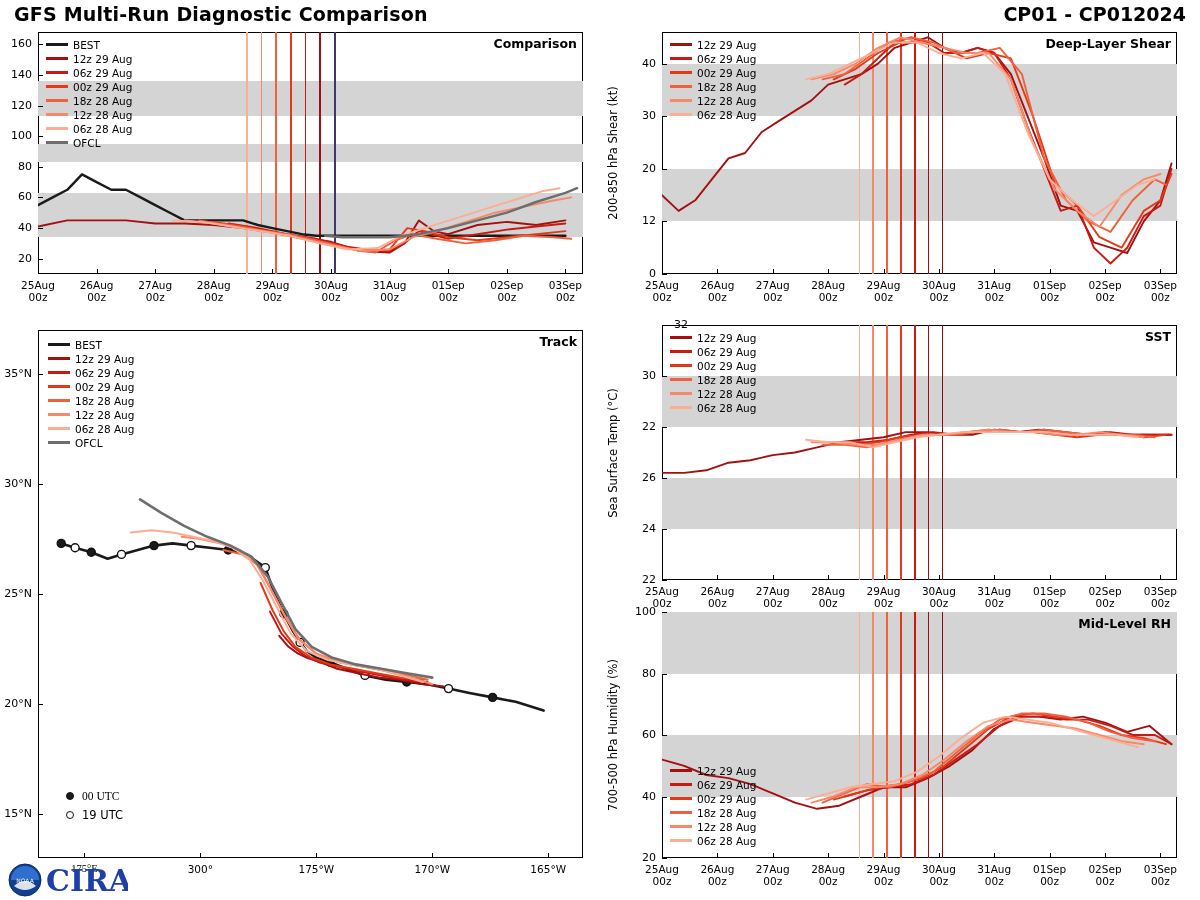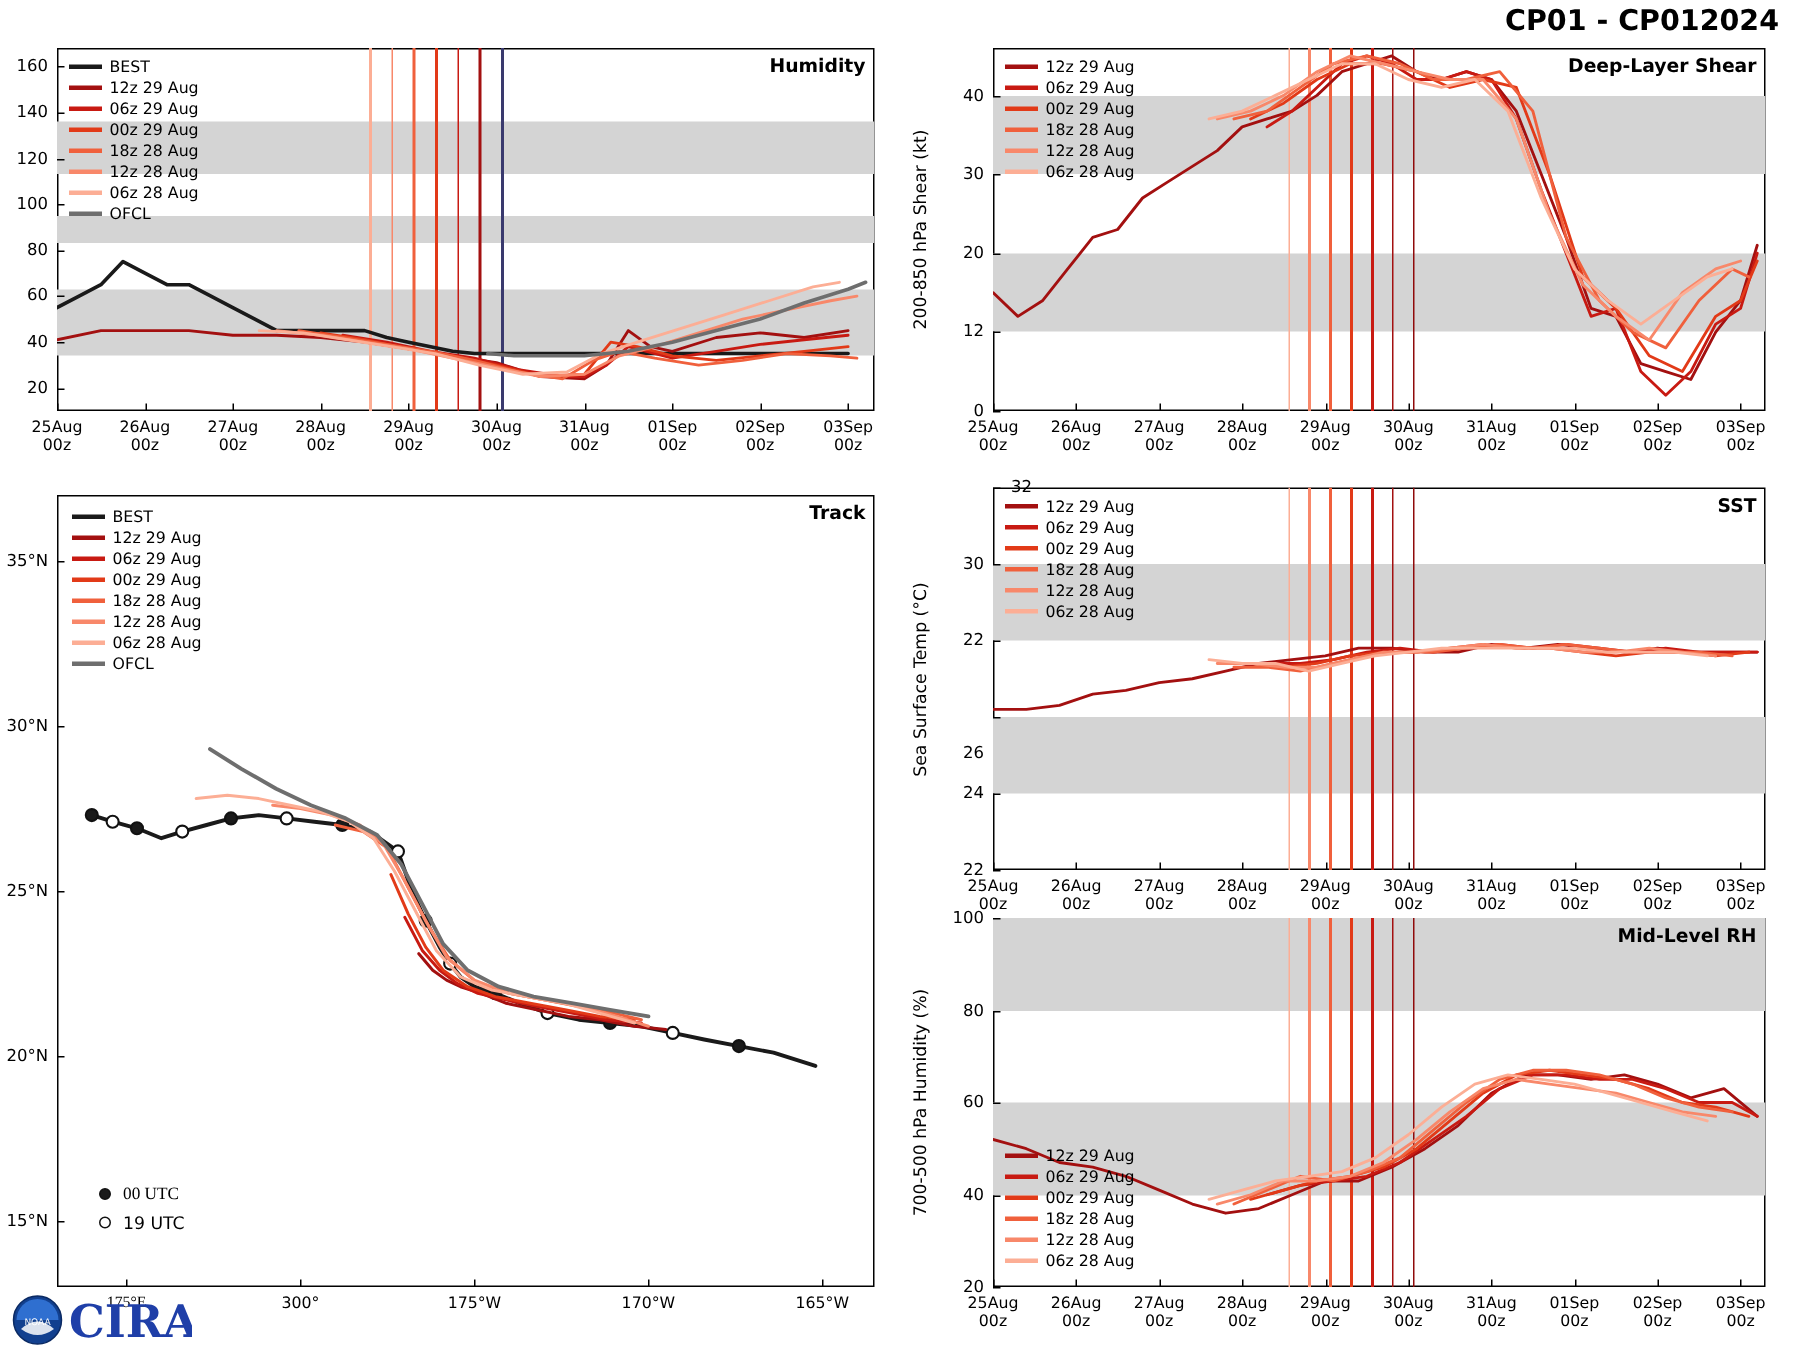--- a/index.html
+++ b/index.html
@@ -77,20 +77,21 @@
   .logo { position:absolute; left:8px; top:862px; width:120px; height:36px; z-index:9; }
   .logo-text {
     font-family: "DejaVu Serif", "Liberation Serif", serif;
     font-size:30px; font-weight:bold; fill:#1f3fa8;
   }
 </style>
 </head>
 <body>
 
 <div class="hdr">
+  <div class="hdr-title">GFS Multi-Run Diagnostic Comparison</div>
   <div class="hdr-right">CP01 - CP012024</div>
 </div>
 
 <div class="panel" id="panel-intensity" style="left:38px; top:32px; width:545px; height:242px;">
   <div class="plotbox"></div>
   <div class="plotarea" id="area-intensity">
       <div class="band" style="top: 160.823px; height: 44.4177px;"></div>
       <div class="band" style="top: 111.81px; height: 18.3797px;"></div>
       <div class="band" style="top: 49.0127px; height: 35.2278px;"></div>
       <div class="vline" style="left: 208.038px; top: 0px; height: 242px; background: rgb(252, 174, 149);"></div>
@@ -105,21 +106,21 @@
         <polyline points="0.0,173.1 14.7,165.4 29.3,157.8 44.0,142.4 58.6,150.1 73.3,157.8 87.9,157.8 102.6,165.4 117.2,173.1 131.9,180.7 146.5,188.4 161.2,188.4 175.8,188.4 190.5,188.4 205.1,188.4 219.8,193.0 234.4,196.1 249.1,199.1 263.7,202.2 278.4,203.7 293.0,203.7 307.7,203.7 322.3,203.7 337.0,203.7 351.6,203.7 366.3,203.7 380.9,203.7 395.6,203.7 410.2,203.7 424.9,203.7 439.5,203.7 454.2,203.7 468.8,203.7 483.5,203.7 498.1,203.7 512.8,203.7 527.4,203.7" fill="none" stroke="#1a1a1a" stroke-width="2.4" stroke-linejoin="round" stroke-linecap="round"></polyline>
         <polyline points="0.0,194.5 29.3,188.4 58.6,188.4 87.9,188.4 117.2,191.5 146.5,191.5 175.8,193.0 205.1,196.1 234.4,200.6 263.7,205.2 293.0,209.8 322.3,219.0 351.6,220.6 366.3,211.4 380.9,188.4 395.6,199.1 410.2,202.2 439.5,193.0 468.8,189.9 498.1,193.0 527.4,188.4" fill="none" stroke="#a31010" stroke-width="1.9" stroke-linejoin="round" stroke-linecap="round"></polyline>
         <polyline points="190.5,191.5 219.8,196.1 249.1,202.2 278.4,206.8 307.7,214.4 337.0,219.0 351.6,219.0 366.3,211.4 380.9,199.1 410.2,206.8 439.5,202.2 468.8,197.6 498.1,194.5 527.4,191.5" fill="none" stroke="#c81a12" stroke-width="1.9" stroke-linejoin="round" stroke-linecap="round"></polyline>
         <polyline points="175.8,189.9 205.1,194.5 234.4,200.6 263.7,205.2 293.0,211.4 322.3,219.0 351.6,217.5 369.2,196.1 386.8,199.1 410.2,205.2 439.5,208.3 468.8,205.2 498.1,202.2 527.4,199.1" fill="none" stroke="#e23a18" stroke-width="1.9" stroke-linejoin="round" stroke-linecap="round"></polyline>
         <polyline points="161.2,188.4 190.5,193.0 219.8,197.6 249.1,202.2 278.4,208.3 307.7,216.0 337.0,220.6 357.5,208.3 375.1,202.2 398.5,206.8 427.8,211.4 457.1,208.3 486.4,203.7 515.7,205.2 533.3,206.8" fill="none" stroke="#f0603c" stroke-width="1.9" stroke-linejoin="round" stroke-linecap="round"></polyline>
         <polyline points="146.5,188.4 175.8,191.5 205.1,196.1 234.4,200.6 263.7,206.8 293.0,212.9 322.3,219.0 351.6,217.5 375.1,205.2 398.5,199.1 427.8,189.9 457.1,180.7 486.4,174.6 515.7,168.5 533.3,165.4" fill="none" stroke="#f8886a" stroke-width="1.9" stroke-linejoin="round" stroke-linecap="round"></polyline>
         <polyline points="134.8,188.4 164.1,189.9 193.4,194.5 222.7,199.1 252.0,203.7 281.3,211.4 310.6,217.5 339.9,216.0 363.3,203.7 386.8,196.1 416.1,186.9 445.4,177.7 474.7,168.5 504.0,159.3 521.6,156.2" fill="none" stroke="#fcae95" stroke-width="1.9" stroke-linejoin="round" stroke-linecap="round"></polyline>
         <polyline points="287.2,203.7 304.7,205.2 322.3,205.2 351.6,205.2 380.9,202.2 410.2,196.1 439.5,188.4 468.8,180.7 498.1,170.0 527.4,160.8 539.1,156.2" fill="none" stroke="#6e6e6e" stroke-width="2.4" stroke-linejoin="round" stroke-linecap="round"></polyline>
       </svg>
     </div>
-  <div class="panel-label">Humidity</div>
+  <div class="panel-label">Comparison</div>
 </div>
 
 <div class="panel" id="panel-shear" style="left:662px; top:32px; width:515px; height:242px;">
   <div class="plotbox"></div>
   <div class="plotarea" id="area-shear">
       <div class="band" style="top: 136.783px; height: 52.6087px;"></div>
       <div class="band" style="top: 31.5652px; height: 52.6087px;"></div>
       <div class="vline" style="left: 196.586px; top: 0px; height: 242px; background: rgb(252, 174, 149);"></div>
       <div class="vline" style="left: 210.43px; top: 0px; height: 242px; background: rgb(248, 136, 106);"></div>
       <div class="vline" style="left: 224.274px; top: 0px; height: 242px; background: rgb(240, 96, 60);"></div>
@@ -344,21 +345,21 @@
       </div>
       <div class="legend-row">
         <div class="legend-swatch" style="background: rgb(252, 174, 149);"></div>
         <div class="legend-text">06z 28 Aug</div>
       </div>
     </div>
     <div class="ytick" style="left: 620px; top: 573px; width: 36px;">22</div>
     <div class="tickmark" style="left: 662px; top: 580px; width: 5px; height: 1px;"></div>
     <div class="ytick" style="left: 620px; top: 522px; width: 36px;">24</div>
     <div class="tickmark" style="left: 662px; top: 529px; width: 5px; height: 1px;"></div>
-    <div class="ytick" style="left: 620px; top: 471px; width: 36px; margin-top: 24px;">26</div>
+    <div class="ytick" style="left: 620px; top: 471px; width: 36px;">26</div>
     <div class="tickmark" style="left: 662px; top: 478px; width: 5px; height: 1px;"></div>
     <div class="ytick" style="left: 620px; top: 420px; width: 36px;">22</div>
     <div class="tickmark" style="left: 662px; top: 427px; width: 5px; height: 1px;"></div>
     <div class="ytick" style="left: 620px; top: 369px; width: 36px;">30</div>
     <div class="tickmark" style="left: 662px; top: 376px; width: 5px; height: 1px;"></div>
     <div class="ytick" style="left: 652px; top: 318px; width: 36px;">32</div>
     <div class="tickmark" style="left: 662px; top: 325px; width: 5px; height: 1px;"></div>
     <div class="ylabel" style="left: 606px; top: 452.5px; transform: rotate(-90deg) translate(-50%, 0px);">Sea Surface Temp (°C)</div>
     <div class="tickmark" style="left: 662px; top: 575px; width: 1px; height: 5px;"></div>
     <div class="xtick" style="left: 630px; top: 585px; width: 64px;">25Aug<br>00z</div>

